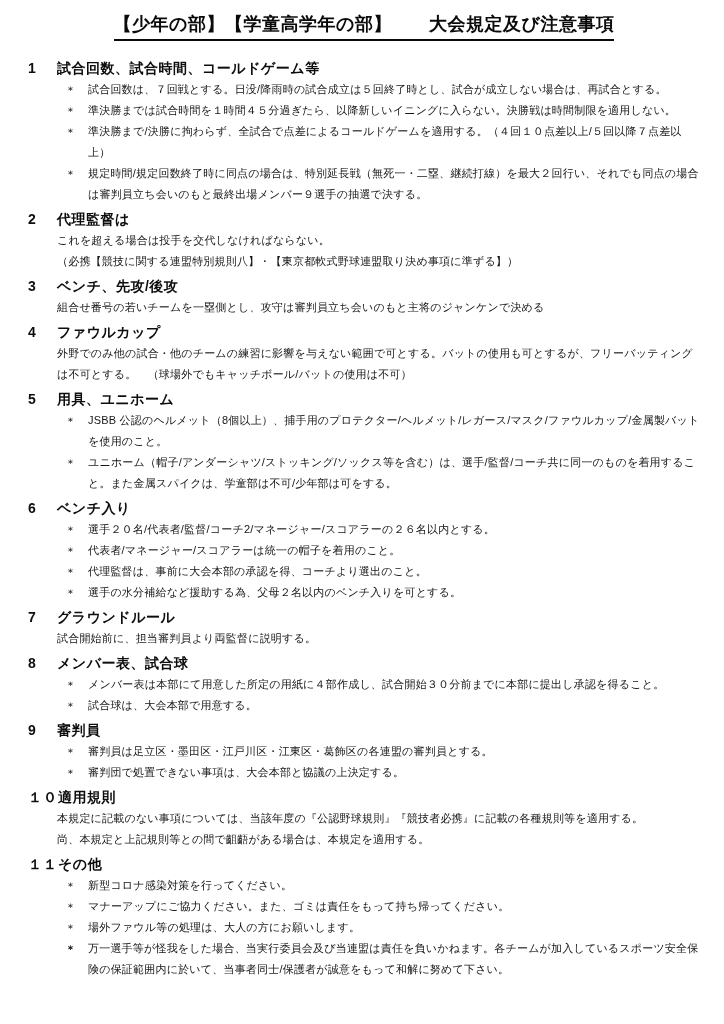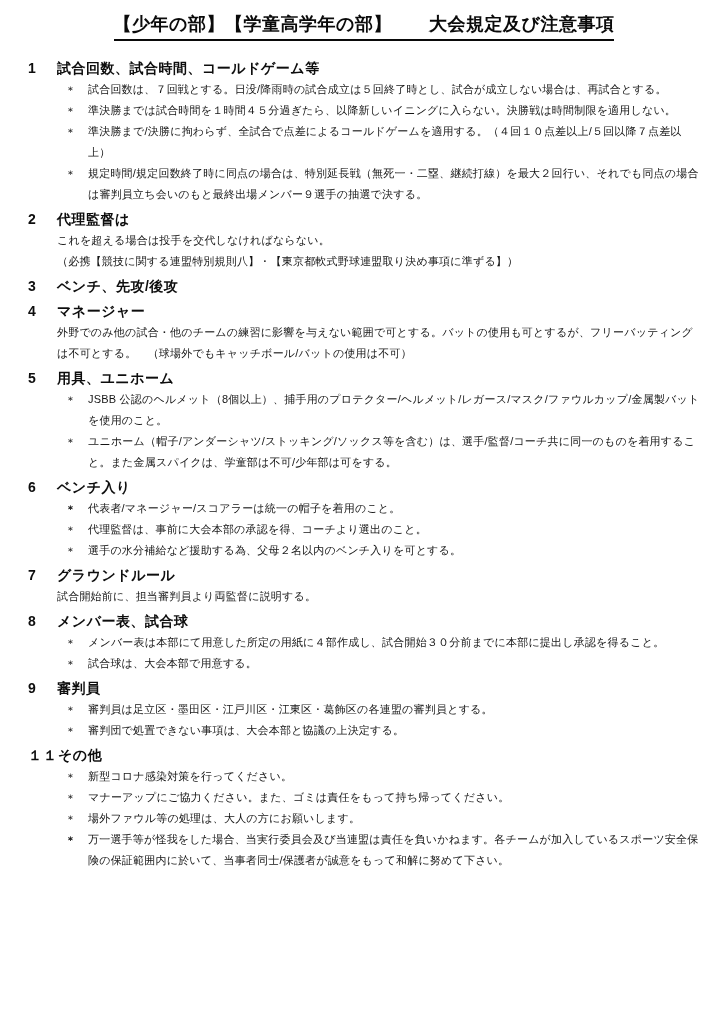--- a/index.html
+++ b/index.html
@@ -93,42 +93,43 @@
           <span class="sec-title">代理監督は</span>
         </div>
         <div class="item plain-item"><span>これを超える場合は投手を交代しなければならない。</span></div>
         <div class="item plain-item"><span>（必携【競技に関する連盟特別規則八】・【東京都軟式野球連盟取り決め事項に準ずる】）</span></div>
       </div>
       <div class="section">
         <div class="sec-head">
           <span class="sec-num">3</span>
           <span class="sec-title">ベンチ、先攻/後攻</span>
         </div>
+        <div class="item plain-item"><span>組合せ番号の若いチームを一塁側とし、攻守は審判員立ち会いのもと主将のジャンケンで決める</span></div>
       </div>
       <div class="section">
         <div class="sec-head">
           <span class="sec-num">4</span>
-          <span class="sec-title">マネージャー</span>
+          <span class="sec-title">ファウルカップ</span>
         </div>
         <div class="item plain-item"><span>外野でのみ他の試合・他のチームの練習に影響を与えない範囲で可とする。バットの使用も可とするが、フリーバッティングは不可とする。　（球場外でもキャッチボール/バットの使用は不可）</span></div>
       </div>
       <div class="section">
         <div class="sec-head">
           <span class="sec-num">5</span>
           <span class="sec-title">用具、ユニホーム</span>
         </div>
         <div class="item bullet-item"><span class="mark">＊</span><span>JSBB 公認のヘルメット（8個以上）、捕手用のプロテクター/ヘルメット/レガース/マスク/ファウルカップ/金属製バットを使用のこと。</span></div>
         <div class="item bullet-item"><span class="mark">＊</span><span>ユニホーム（帽子/アンダーシャツ/ストッキング/ソックス等を含む）は、選手/監督/コーチ共に同一のものを着用すること。また金属スパイクは、学童部は不可/少年部は可をする。</span></div>
       </div>
       <div class="section">
         <div class="sec-head">
           <span class="sec-num">6</span>
           <span class="sec-title">ベンチ入り</span>
         </div>
-        <div class="item bullet-item"><span class="mark">＊</span></div>
+        <div class="item bullet-item"><span class="mark">＊</span><span>選手２０名/代表者/監督/コーチ2/マネージャー/スコアラーの２６名以内とする。</span></div>
         <div class="item bullet-item"><span class="mark">＊</span><span>代表者/マネージャー/スコアラーは統一の帽子を着用のこと。</span></div>
         <div class="item bullet-item"><span class="mark">＊</span><span>代理監督は、事前に大会本部の承認を得、コーチより選出のこと。</span></div>
         <div class="item bullet-item"><span class="mark">＊</span><span>選手の水分補給など援助する為、父母２名以内のベンチ入りを可とする。</span></div>
       </div>
       <div class="section">
         <div class="sec-head">
           <span class="sec-num">7</span>
           <span class="sec-title">グラウンドルール</span>
         </div>
         <div class="item plain-item"><span>試合開始前に、担当審判員より両監督に説明する。</span></div>
@@ -144,20 +145,28 @@
       <div class="section">
         <div class="sec-head">
           <span class="sec-num">9</span>
           <span class="sec-title">審判員</span>
         </div>
         <div class="item bullet-item"><span class="mark">＊</span><span>審判員は足立区・墨田区・江戸川区・江東区・葛飾区の各連盟の審判員とする。</span></div>
         <div class="item bullet-item"><span class="mark">＊</span><span>審判団で処置できない事項は、大会本部と協議の上決定する。</span></div>
       </div>
       <div class="section">
         <div class="sec-head">
+          <span class="sec-num">１０</span>
+          <span class="sec-title">適用規則</span>
+        </div>
+        <div class="item plain-item"><span>本規定に記載のない事項については、当該年度の『公認野球規則』『競技者必携』に記載の各種規則等を適用する。</span></div>
+        <div class="item plain-item"><span>尚、本規定と上記規則等との間で齟齬がある場合は、本規定を適用する。</span></div>
+      </div>
+      <div class="section">
+        <div class="sec-head">
           <span class="sec-num">１１</span>
           <span class="sec-title">その他</span>
         </div>
         <div class="item bullet-item"><span class="mark">＊</span><span>新型コロナ感染対策を行ってください。</span></div>
         <div class="item bullet-item"><span class="mark">＊</span><span>マナーアップにご協力ください。また、ゴミは責任をもって持ち帰ってください。</span></div>
         <div class="item bullet-item"><span class="mark">＊</span><span>場外ファウル等の処理は、大人の方にお願いします。</span></div>
         <div class="item bullet-item"><span class="mark">＊</span></div>
         <div class="item bullet-item"><span class="mark">＊</span><span>万一選手等が怪我をした場合、当実行委員会及び当連盟は責任を負いかねます。各チームが加入しているスポーツ安全保険の保証範囲内に於いて、当事者同士/保護者が誠意をもって和解に努めて下さい。</span></div>
       </div>
     </div>

